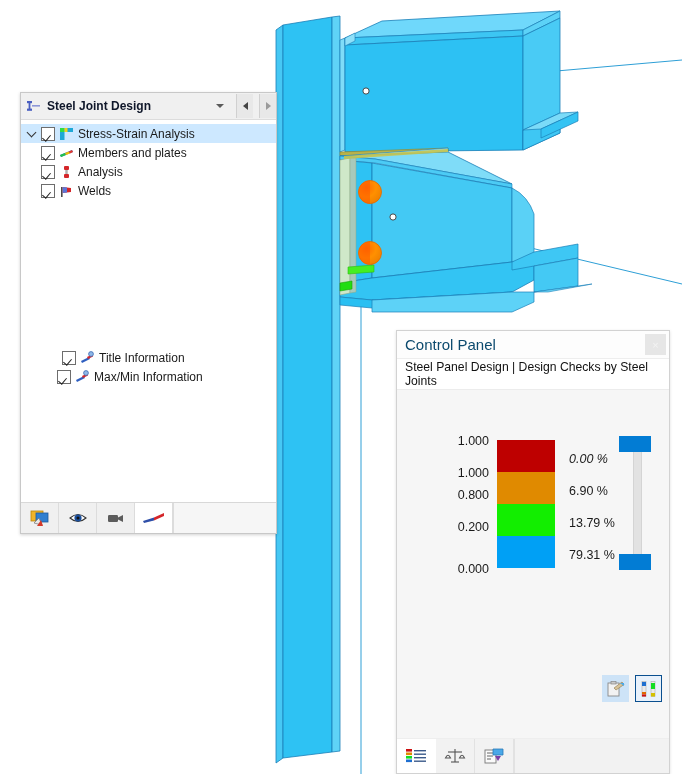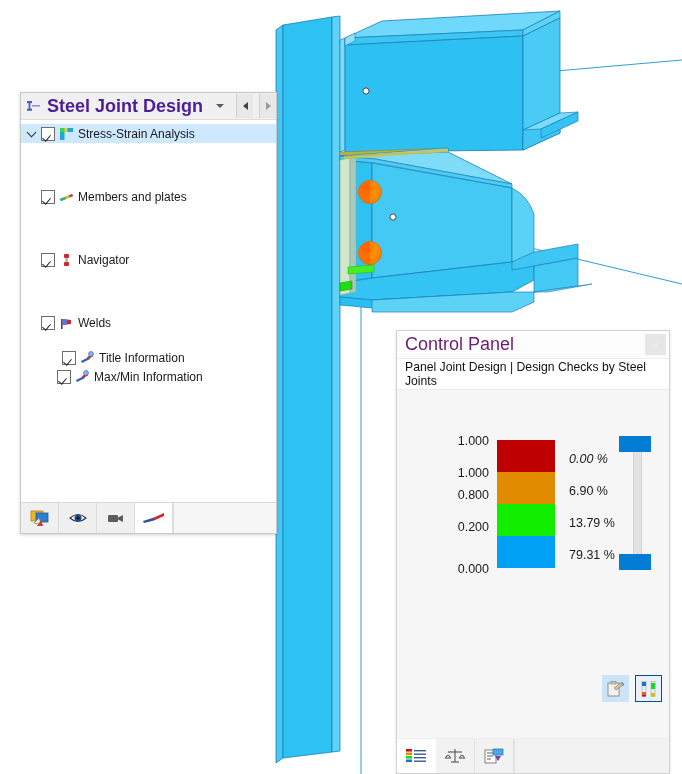--- a/index.html
+++ b/index.html
@@ -46,21 +46,21 @@
     cursor:pointer;
   }
   #nav-combobar{
     height:26px;flex:0 0 26px;
     background:#f0f0f0;
     border-bottom:1px solid #dcdcdc;
     display:flex;align-items:center;
     padding-left:5px;
     gap:6px;
   }
-  #nav-combo-label{font-size:18px;font-weight:bold;color:#4c1d95;flex:1;}
+  #nav-combo-label{font-size:12px;font-weight:bold;color:#0f172a;flex:1;}
   .caret-down{
     width:0;height:0;margin-right:6px;
     border-left:4px solid transparent;
     border-right:4px solid transparent;
     border-top:4px solid #5a5a5a;
     cursor:pointer;
   }
   .navarrow{
     width:16px;height:24px;
     display:flex;align-items:center;justify-content:center;
@@ -85,21 +85,21 @@
     width:12px;height:12px;border:1px solid #6d6d6d;background:#fff;
     position:relative;flex:0 0 12px;cursor:pointer;
   }
   .cbox.on::after{
     content:"";position:absolute;left:2px;top:5px;width:4px;height:7px;
     border-right:1.6px solid #222;border-bottom:1.6px solid #222;
     transform:rotate(40deg);
   }
   .ticon{width:15px;height:14px;flex:0 0 15px;position:relative;}
   .tlabel{color:#1a1a1a;}
-  .indent1{padding-left:20px;margin-top:44px;}
+  .indent1{padding-left:20px;}
 
   #nav-toolbar{
     flex:0 0 30px;height:30px;
     background:#f6f6f6;border-top:1px solid #d8d8d8;
     display:flex;align-items:stretch;
   }
   .tbtn{
     width:37px;border-right:1px solid #dcdcdc;
     background:#f0f0f0;
     display:flex;align-items:center;justify-content:center;
@@ -115,21 +115,21 @@
     background:#ffffff;
     border:1px solid #d2d2d2;
     box-shadow:0 1px 3px rgba(0,0,0,.13);
     display:flex;flex-direction:column;
   }
   #cp-titlebar{
     flex:0 0 27px;height:27px;background:#fdfdfd;
     display:flex;align-items:center;padding-left:8px;position:relative;
     border-bottom:1px solid #eeeeee;
   }
-  #cp-title{font-size:18px;color:#701a75;}
+  #cp-title{font-size:15px;color:#0c4a6e;}
   #cp-close{
     position:absolute;right:3px;top:3px;width:21px;height:21px;
     background:#e6e6e6;color:#f3f3f3;font-size:11px;
     display:flex;align-items:center;justify-content:center;cursor:pointer;
   }
   #cp-subtitle{
     flex:0 0 30px;height:30px;background:#ffffff;
     display:flex;align-items:center;padding-left:8px;
     font-size:12.2px;color:#111;
   }
@@ -331,21 +331,21 @@
 
     <div class="tree-row indent1">
       <span class="cbox on"></span>
       <span class="ticon">
         <svg width="15" height="14" viewBox="0 0 15 14">
           <rect x="5" y="1" width="5" height="4" rx="1" fill="#d4262a"></rect>
           <rect x="6.3" y="5" width="2.4" height="4" fill="#b0b0b0"></rect>
           <rect x="5" y="9" width="5" height="4" rx="1" fill="#d4262a"></rect>
         </svg>
       </span>
-      <span class="tlabel">Navigator</span>
+      <span class="tlabel">Analysis</span>
     </div>
 
     <div class="tree-row indent1">
       <span class="cbox on"></span>
       <span class="ticon">
         <svg width="15" height="14" viewBox="0 0 15 14">
           <rect x="2" y="3" width="1.6" height="10" fill="#4a4a4a"></rect>
           <path d="M3.6 3 L12 4 L12 8 L3.6 9 Z" fill="#d4262a"></path>
           <path d="M3.6 3 L8 3.5 L8 8.6 L3.6 9 Z" fill="#5b76d8"></path>
         </svg>
@@ -412,21 +412,21 @@
   </div>
 </div>
 
 <div class="abs" id="control-panel">
 
   <div id="cp-titlebar">
     <span id="cp-title">Control Panel</span>
     <div id="cp-close">×</div>
   </div>
 
-  <div id="cp-subtitle">Panel Joint Design | Design Checks by Steel Joints</div>
+  <div id="cp-subtitle">Steel Panel Design | Design Checks by Steel Joints</div>
 
   <div id="cp-body">
 
     <div id="legend">
 
       <div class="lg-values">
         <div class="lg-val" style="top:2px;">1.000</div>
         <div class="lg-val" style="top:34px;">1.000</div>
         <div class="lg-val" style="top:56px;">0.800</div>
         <div class="lg-val" style="top:88px;">0.200</div>

